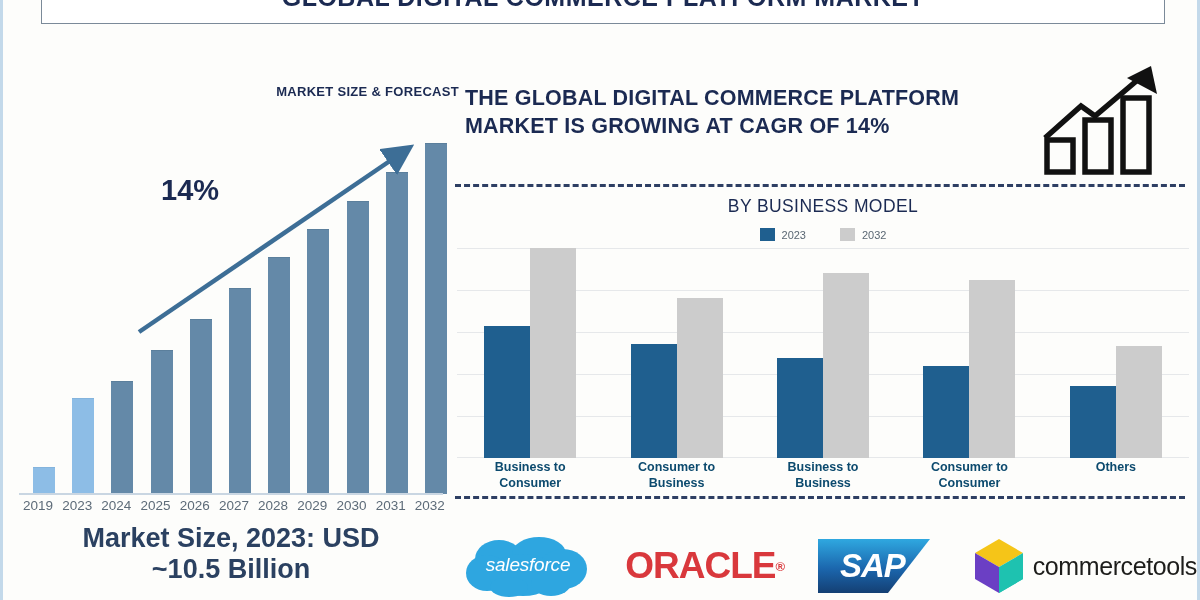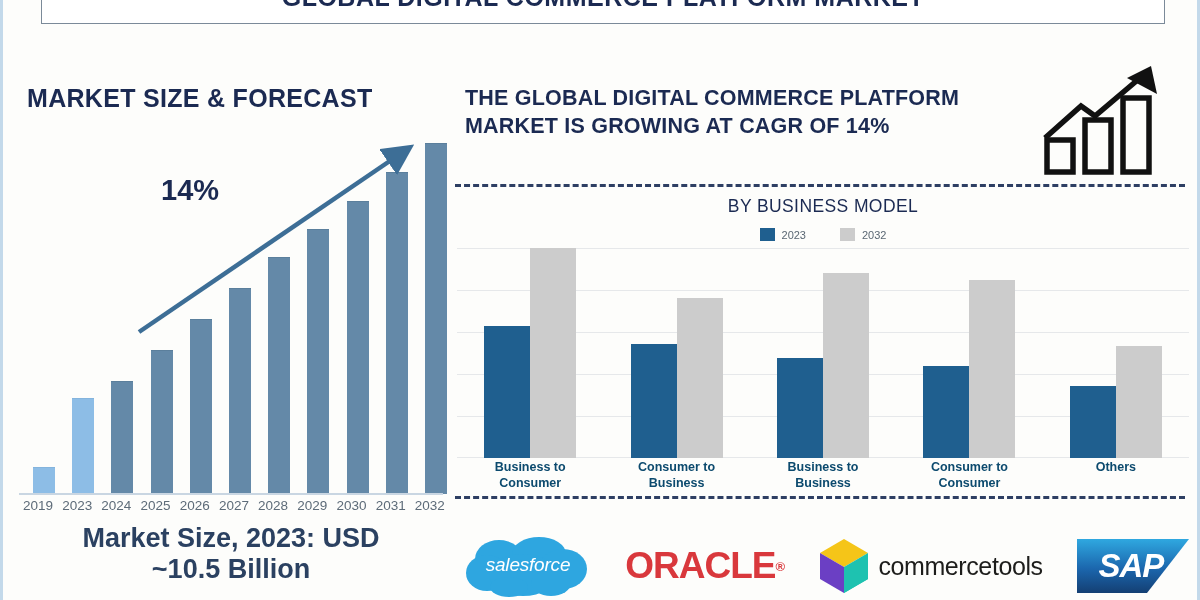--- a/index.html
+++ b/index.html
@@ -40,24 +40,24 @@
   }
 
   
   .left-panel {
     position: absolute;
     left: 8px; top: 58px;
     width: 440px; height: 536px;
   }
   .left-heading {
     position: absolute;
-    left: 16px; top: 26px;
+    left: 8px; top: 26px;
     width: 440px;
-    text-align: left;
-    font-size: 25px;
+    text-align: right;
+    font-size: 13px;
     font-weight: bold;
     letter-spacing: 0.3px;
     color: #1b2a52;
   }
   .cagr-badge {
     position: absolute;
     left: 150px; top: 116px;
     font-size: 29px;
     font-weight: bold;
     color: #1b2a52;
@@ -428,42 +428,42 @@
           <div class="sf-text">salesforce</div>
         </div>
       </div>
 
       <div class="logo">
         <span class="oracle-text">ORACLE</span>
           <span class="oracle-text oracle-reg">®</span>
       </div>
 
       <div class="logo">
-        <div class="ct-wrap">
-          <svg width="52" height="58" viewBox="0 0 52 58">
-            <polygon points="26,2 50,16 26,30 2,16" fill="#f5c518"></polygon>
-            <polygon points="2,16 26,30 26,56 2,42" fill="#6b3fc4"></polygon>
-            <polygon points="26,30 50,16 50,42 26,56" fill="#1ec2b0"></polygon>
-            <polygon points="26,30 50,42 26,56" fill="#1ec2b0"></polygon>
-          </svg>
-          <span class="ct-text">commercetools</span>
-        </div>
-      </div>
-
-      <div class="logo">
         <div class="sap-wrap">
           <svg width="120" height="54" viewBox="0 0 120 54">
             <defs>
               <linearGradient id="sapgrad" x1="0" y1="0" x2="0" y2="1">
                 <stop offset="0%" stop-color="#2fa8e0"></stop>
                 <stop offset="55%" stop-color="#1b66ad"></stop>
                 <stop offset="100%" stop-color="#143f73"></stop>
               </linearGradient>
             </defs>
             <polygon points="0,0 112,0 70,54 0,54" fill="url(#sapgrad)"></polygon>
           </svg>
           <div class="sap-text">SAP</div>
         </div>
       </div>
 
+      <div class="logo">
+        <div class="ct-wrap">
+          <svg width="52" height="58" viewBox="0 0 52 58">
+            <polygon points="26,2 50,16 26,30 2,16" fill="#f5c518"></polygon>
+            <polygon points="2,16 26,30 26,56 2,42" fill="#6b3fc4"></polygon>
+            <polygon points="26,30 50,16 50,42 26,56" fill="#1ec2b0"></polygon>
+            <polygon points="26,30 50,42 26,56" fill="#1ec2b0"></polygon>
+          </svg>
+          <span class="ct-text">commercetools</span>
+        </div>
+      </div>
+
     </div>
   </div>
 </div>
 
 </body></html>

